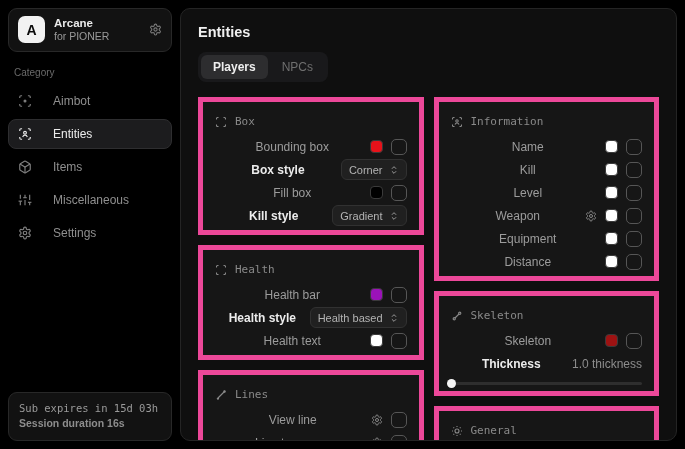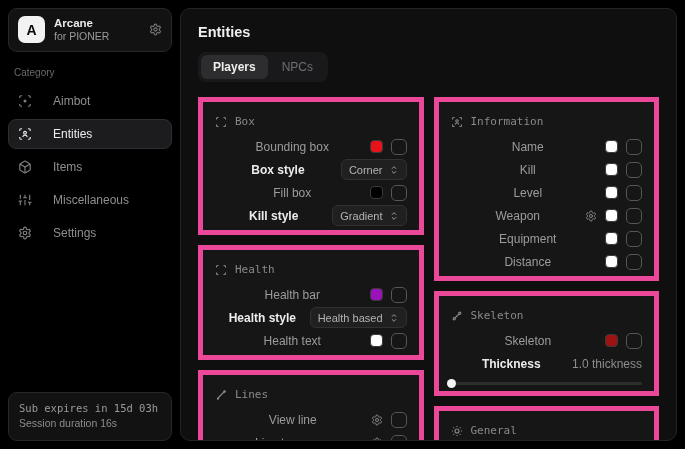--- a/index.html
+++ b/index.html
@@ -45,21 +45,21 @@
     background:#1c1c1e; border-color:#2e2e30; color:#ececec;
   }
   .nav-item.active .nav-icon { color:#e6e6e6; }
 
   .sidebar-spacer { flex:1; }
   .sub-card {
     background:#121212; border:1px solid #282828; border-radius:9px;
     padding:8px 10px; line-height:1.5;
   }
   .sub-line1 { font-family:"DejaVu Sans Mono", monospace; font-size:10.5px; color:#9a9a9a; }
-  .sub-line2 { font-size:10.5px; font-weight:normal; color:#8d8d8d; }
+  .sub-line2 { font-size:10.5px; font-weight:bold; color:#8d8d8d; }
 
   
   .main {
     flex:1; background:#0f0f0f; border:1px solid #242424; border-radius:10px;
     padding:15px 17px; display:flex; flex-direction:column; overflow:hidden;
   }
   .page-title { font-size:14.5px; font-weight:bold; color:#f0f0f0; }
   .tabs {
     display:inline-flex; align-self:flex-start; background:#19191b;
     border-radius:8px; padding:3px; margin-top:12px; gap:2px;

